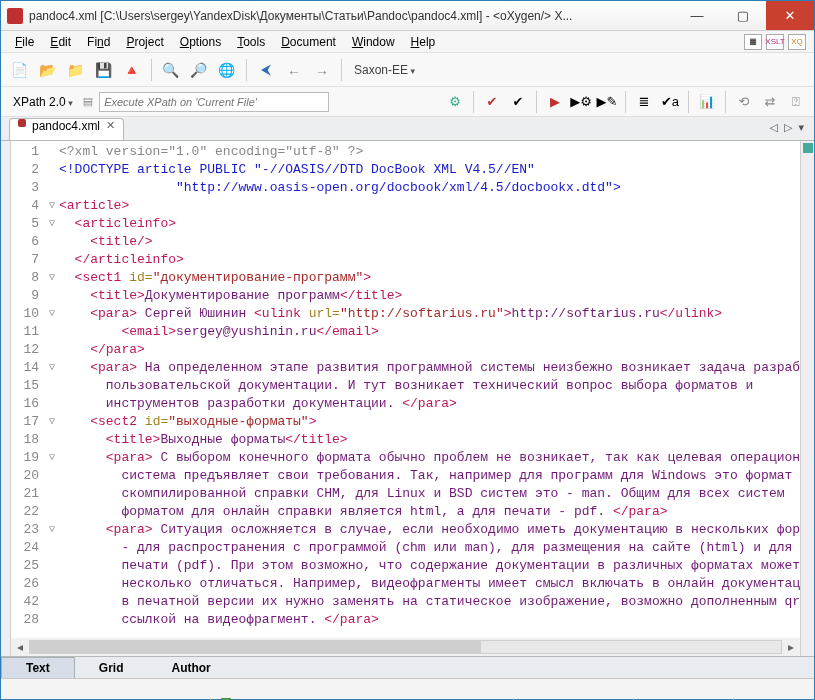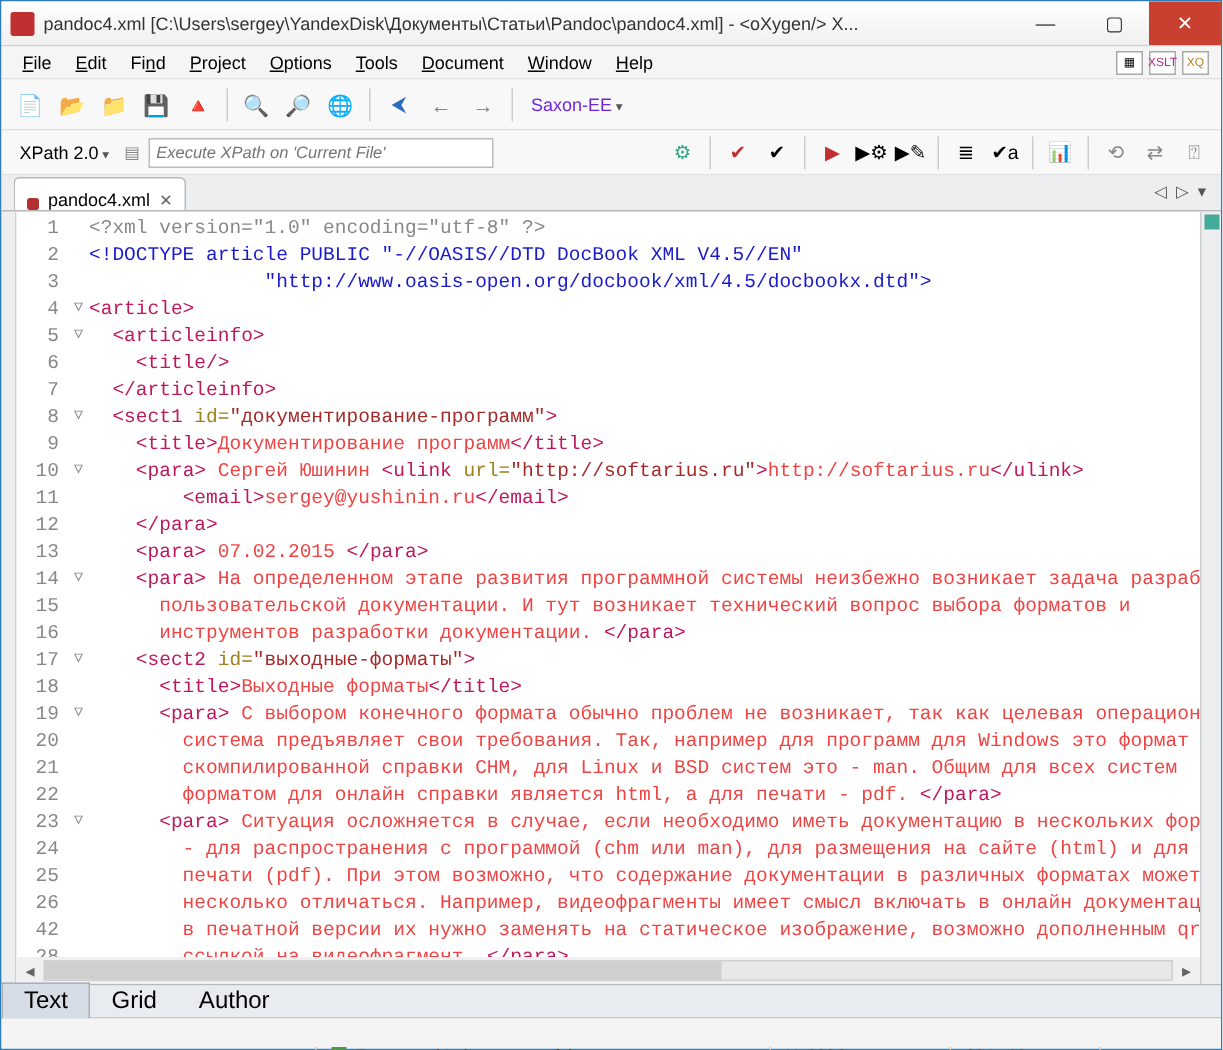--- a/index.html
+++ b/index.html
@@ -12,54 +12,54 @@
 .winbtn { width:46px; display:flex; align-items:center; justify-content:center; font-size:13px; color:#333; cursor:default; }
 .winbtn.close { background:#c94030; color:#fff; width:48px; }
 .menubar { height:22px; display:flex; align-items:center; padding:0 8px; gap:4px; background:#f5f5f5; border-bottom:1px solid #e0e0e0;text-align:right; }
 .menuitem { padding:2px 6px; cursor:default; }
 .menuitem u { text-decoration:underline; }
 .menuright { margin-left:auto; display:flex; gap:4px; }
 .menuright .ic { width:18px; height:16px; border:1px solid #aaa; font-size:8px; display:flex; align-items:center; justify-content:center; background:#fff; }
 .toolbar { height:34px; display:flex; align-items:center; padding:2px 8px; gap:6px; background:#f8f8f8; border-bottom:1px solid #e0e0e0; }
 .tbic { width:22px; height:22px; display:flex; align-items:center; justify-content:center; font-size:14px; cursor:default; }
 .tbsep { width:1px; height:22px; background:#ccc; margin:0 2px; }
-.tblabel { font-size:12px; color:#6d28d9; padding:0 4px; }
+.tblabel { font-size:12px; color:#404040; padding:0 4px; }
 .tbdrop::after { content:" ▾"; font-size:9px; color:#555; }
 .toolbar2 { height:30px; display:flex; align-items:center; padding:2px 8px; gap:6px; background:#f8f8f8; border-bottom:1px solid #e0e0e0; }
 .xpathlabel { font-size:12px; padding:0 4px; }
 .xpathinput { flex:0 0 230px; height:20px; border:1px solid #bbb; padding:0 4px; font-size:11px; color:#888; font-style:italic; background:#fff; }
 .t2spacer { flex:1; }
 .t2ic { width:20px; height:20px; display:flex; align-items:center; justify-content:center; font-size:13px; cursor:default; }
 .tabbar { height:24px; display:flex; align-items:flex-end; padding:0 8px; background:#eceef0; border-bottom:1px solid #b8b8b8; position:relative; }
-.filetab { height:22px; background:#fff; border:1px solid #b8b8b8; border-bottom:none; border-radius:4px 4px 0 0; padding:0 8px; display:flex; align-items:flex-end; gap:6px; font-size:12px; }
+.filetab { height:22px; background:#fff; border:1px solid #b8b8b8; border-bottom:none; border-radius:4px 4px 0 0; padding:0 8px; display:flex; align-items:flex-start; gap:6px; font-size:12px; }
 .filetab .dot { width:8px; height:8px; background:#b03030; border-radius:2px; }
 .filetab .x { font-size:11px; color:#666; }
 .tabnav { position:absolute; right:10px; top:4px; display:flex; gap:6px; font-size:11px; color:#555; }
 .editor-wrap { flex:1; display:flex; border-bottom:1px solid #b8b8b8; overflow:hidden; }
 .leftstrip { width:10px; background:#eceef0; border-right:1px solid #d0d0d0; }
 .rightstrip { width:14px; background:#eceef0; border-left:1px solid #d0d0d0; position:relative; }
 .rightstrip .mk { position:absolute; top:2px; left:2px; width:10px; height:10px; background:#4a9; }
 .editor { flex:1; display:flex; flex-direction:column; overflow:hidden; background:#fff; }
 .code { flex:1; overflow:auto; font-family:Consolas,"Courier New",monospace; font-size:13px; line-height:18px; padding-top:2px; }
 .line { display:flex; white-space:pre; }
 .ln { width:34px; text-align:right; color:#888; padding-right:6px; flex-shrink:0; user-select:none; }
 .fold { width:14px; text-align:center; color:#888; flex-shrink:0; font-size:10px; cursor:default; }
 .content { flex:1; }
 .tag { color:#be185d; }
 .attr { color:#a08020; }
 .val { color:#a52a2a; }
-.txt { color:#ef4444; }
+.txt { color:#701a75; }
 .pi { color:#888; }
 .com { color:#1a1acc; }
 .hscroll { height:18px; background:#f0f0f0; display:flex; align-items:center; }
 .hscroll .arrow { width:18px; text-align:center; color:#666; }
 .hscroll .track { flex:1; height:14px; background:#e8e8e8; border:1px solid #d0d0d0; position:relative; }
 .hscroll .thumb { position:absolute; left:0; top:0; height:100%; width:60%; background:#cfcfcf; }
 .modebar { height:22px; display:flex; align-items:center; background:#e8ecf0; border-bottom:1px solid #c8c8c8; }
-.modetab { padding:3px 14px; font-size:16px; cursor:default; }
+.modetab { padding:3px 24px; font-size:12px; cursor:default;font-weight:bold; }
 .modetab.active { background:#d6dde6; border:1px solid #a8b0b8; border-bottom:none; }
 .statusbar { height:20px; display:flex; align-items:center; background:#f4f4f4; font-size:11px; color:#333; }
 .statusbar .cell { padding:0 10px; border-right:1px solid #c8c8c8; height:100%; display:flex; align-items:flex-start;margin-top:37px; }
 .statusbar .sg { width:10px; height:10px; background:#4a9a4a; margin-right:6px; }
 </style>
 </head>
 <body>
 
 <div class="window">
   <div class="titlebar">
@@ -153,21 +153,20 @@
           <div class="line"><span class="ln">3</span><span class="fold"></span><span class="content"><span class="com">               "http://www.oasis-open.org/docbook/xml/4.5/docbookx.dtd"&gt;</span></span></div>
           <div class="line"><span class="ln">4</span><span class="fold">▽</span><span class="content"><span class="tag">&lt;article&gt;</span></span></div>
           <div class="line"><span class="ln">5</span><span class="fold">▽</span><span class="content"><span class="txt">  </span><span class="tag">&lt;articleinfo&gt;</span></span></div>
           <div class="line"><span class="ln">6</span><span class="fold"></span><span class="content"><span class="txt">    </span><span class="tag">&lt;title/&gt;</span></span></div>
           <div class="line"><span class="ln">7</span><span class="fold"></span><span class="content"><span class="txt">  </span><span class="tag">&lt;/articleinfo&gt;</span></span></div>
           <div class="line"><span class="ln">8</span><span class="fold">▽</span><span class="content"><span class="txt">  </span><span class="tag">&lt;sect1 </span><span class="attr">id=</span><span class="val">"документирование-программ"</span><span class="tag">&gt;</span></span></div>
           <div class="line"><span class="ln">9</span><span class="fold"></span><span class="content"><span class="txt">    </span><span class="tag">&lt;title&gt;</span><span class="txt">Документирование программ</span><span class="tag">&lt;/title&gt;</span></span></div>
           <div class="line"><span class="ln">10</span><span class="fold">▽</span><span class="content"><span class="txt">    </span><span class="tag">&lt;para&gt;</span><span class="txt"> Сергей Юшинин </span><span class="tag">&lt;ulink </span><span class="attr">url=</span><span class="val">"http://softarius.ru"</span><span class="tag">&gt;</span><span class="txt">http://softarius.ru</span><span class="tag">&lt;/ulink&gt;</span></span></div>
           <div class="line"><span class="ln">11</span><span class="fold"></span><span class="content"><span class="txt">        </span><span class="tag">&lt;email&gt;</span><span class="txt">sergey@yushinin.ru</span><span class="tag">&lt;/email&gt;</span></span></div>
           <div class="line"><span class="ln">12</span><span class="fold"></span><span class="content"><span class="txt">    </span><span class="tag">&lt;/para&gt;</span></span></div>
-          <div class="line"><span class="ln">13</span><span class="fold"></span><span class="content"><span class="txt">    </span><span class="tag">&lt;para&gt;</span><span class="txt"> 07.02.2015 </span><span class="tag">&lt;/para&gt;</span></span></div>
           <div class="line"><span class="ln">14</span><span class="fold">▽</span><span class="content"><span class="txt">    </span><span class="tag">&lt;para&gt;</span><span class="txt"> На определенном этапе развития программной системы неизбежно возникает задача разработки</span></span></div>
           <div class="line"><span class="ln">15</span><span class="fold"></span><span class="content"><span class="txt">      пользовательской документации. И тут возникает технический вопрос выбора форматов и</span></span></div>
           <div class="line"><span class="ln">16</span><span class="fold"></span><span class="content"><span class="txt">      инструментов разработки документации. </span><span class="tag">&lt;/para&gt;</span></span></div>
           <div class="line"><span class="ln">17</span><span class="fold">▽</span><span class="content"><span class="txt">    </span><span class="tag">&lt;sect2 </span><span class="attr">id=</span><span class="val">"выходные-форматы"</span><span class="tag">&gt;</span></span></div>
           <div class="line"><span class="ln">18</span><span class="fold"></span><span class="content"><span class="txt">      </span><span class="tag">&lt;title&gt;</span><span class="txt">Выходные форматы</span><span class="tag">&lt;/title&gt;</span></span></div>
           <div class="line"><span class="ln">19</span><span class="fold">▽</span><span class="content"><span class="txt">      </span><span class="tag">&lt;para&gt;</span><span class="txt"> С выбором конечного формата обычно проблем не возникает, так как целевая операционная</span></span></div>
           <div class="line"><span class="ln">20</span><span class="fold"></span><span class="content"><span class="txt">        система предъявляет свои требования. Так, например для программ для Windows это формат</span></span></div>
           <div class="line"><span class="ln">21</span><span class="fold"></span><span class="content"><span class="txt">        скомпилированной справки CHM, для Linux и BSD систем это - man. Общим для всех систем</span></span></div>
           <div class="line"><span class="ln">22</span><span class="fold"></span><span class="content"><span class="txt">        форматом для онлайн справки является html, а для печати - pdf. </span><span class="tag">&lt;/para&gt;</span></span></div>
           <div class="line"><span class="ln">23</span><span class="fold">▽</span><span class="content"><span class="txt">      </span><span class="tag">&lt;para&gt;</span><span class="txt"> Ситуация осложняется в случае, если необходимо иметь документацию в нескольких форматах</span></span></div>

